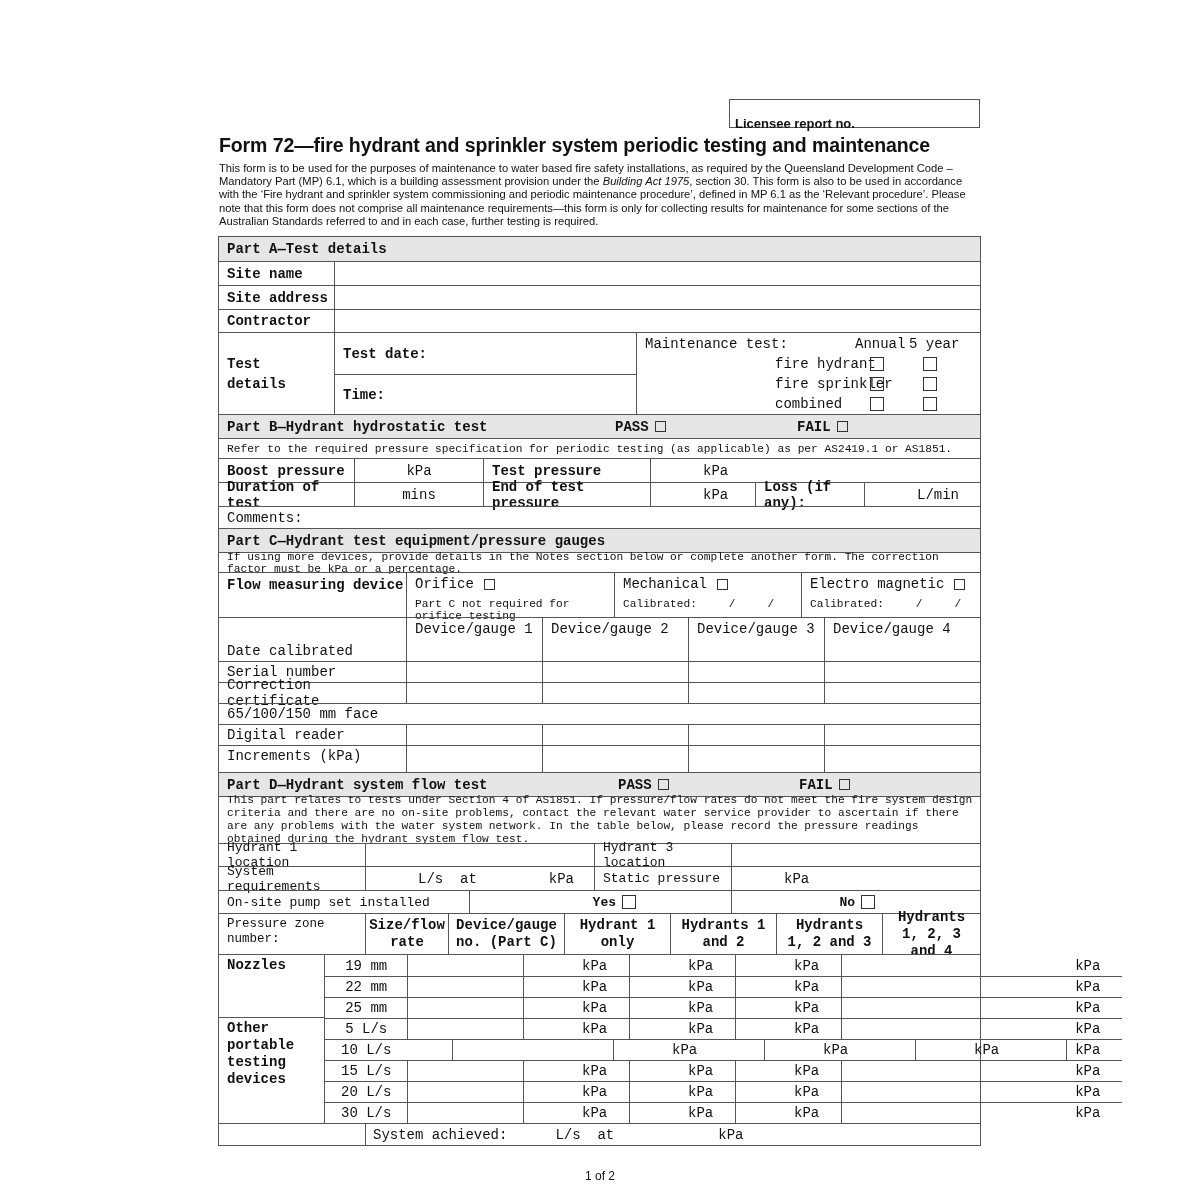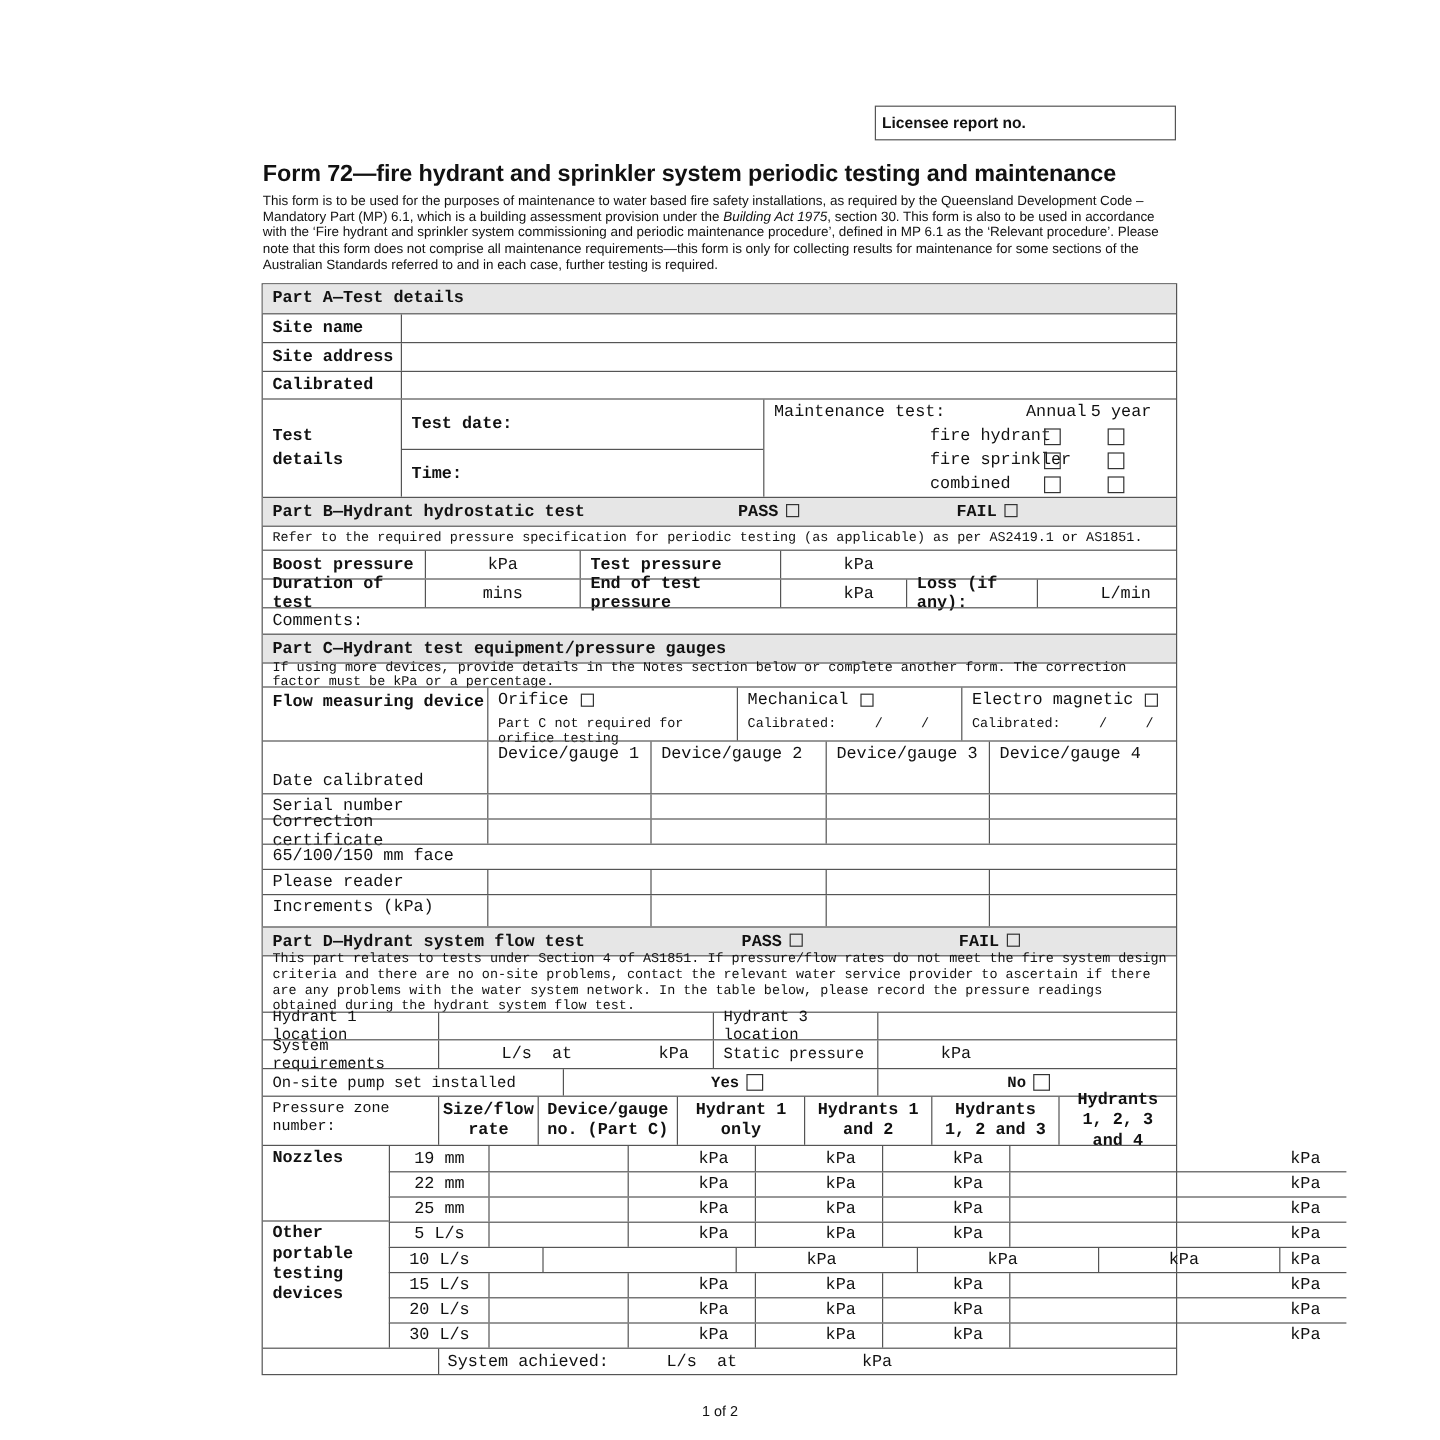--- a/index.html
+++ b/index.html
@@ -1,19 +1,19 @@
 <!DOCTYPE html>
 <html><head>
 <meta charset="utf-8">
 <style>
   * { box-sizing: border-box; margin: 0; padding: 0; }
   html, body { width: 1200px; height: 1200px; background: #ffffff; }
   body { position: relative; font-family: "Liberation Sans", sans-serif; color: #111; }
   .abs { position: absolute; }
-  .lic { left: 729px; top: 88px; width: 251px; height: 29px; border: 1px solid #555; font-size: 13px; font-weight: bold; padding: 6px 0 0 5px; }
+  .lic { left: 729px; top: 99px; width: 251px; height: 29px; border: 1px solid #555; font-size: 13px; font-weight: bold; padding: 16px 0 0 5px; }
   .title { left: 219px; top: 134px; font-size: 19.5px; font-weight: bold; white-space: nowrap; letter-spacing: -0.1px; }
   .intro { left: 219px; top: 162px; width: 762px; font-size: 11.2px; line-height: 13.2px; }
   .form { left: 218px; top: 236px; width: 763px; border: 1px solid #555; font-family: Liberation Mono, monospace; }
   .row { position: relative; border-top: 1px solid #555; display: flex; }
   .row:first-child { border-top: none; }
   .hdr { background: #e6e6e6; font-weight: bold; font-size: 14px; height: 24px; align-items: center; padding-left: 8px; }
   .cell { border-left: 1px solid #555; padding-left: 8px; display: flex; align-items: center; font-size: 14px; }
   .cell:first-child { border-left: none; }
   .b { font-weight: bold; }
   .small { font-size: 11.2px; }
@@ -37,21 +37,21 @@
     </div>
   <div class="row" style="height:24px">
     <div class="cell b" style="width:115px">Site name</div>
     <div class="cell" style="flex:1"></div>
   </div>
   <div class="row" style="height:24px">
     <div class="cell b" style="width:115px">Site address</div>
     <div class="cell" style="flex:1"></div>
   </div>
   <div class="row" style="height:23px">
-    <div class="cell b" style="width:115px">Calibrated</div>
+    <div class="cell b" style="width:115px">Contractor</div>
     <div class="cell" style="flex:1"></div>
   </div>
   <div class="row" style="height:82px">
     <div class="cell b" style="width:115px; flex-direction:column; align-items:flex-start; justify-content:center; line-height:20px">
       <span>Test</span>
       <span>details</span>
     </div>
     <div style="width:302px; border-left:1px solid #555; display:flex; flex-direction:column">
       <div class="cell b" style="height:41px; border-left:none">
           <span>Test date:</span>
@@ -165,21 +165,21 @@
         <div class="cell" style="flex:1"></div>
       </div>
       <div class="row" style="height: 21px; align-items: center;">
         <div class="cell" style="width:187px; align-items:center; padding-top:0">65/100/150 mm face</div>
         <div class="cell" style="width:136px"></div>
         <div class="cell" style="width:146px"></div>
         <div class="cell" style="width:136px"></div>
         <div class="cell" style="flex:1"></div>
       </div>
       <div class="row" style="height: 21px;">
-        <div class="cell" style="width:187px; align-items:center; padding-top:0">Please reader</div>
+        <div class="cell" style="width:187px; align-items:center; padding-top:0">Digital reader</div>
         <div class="cell" style="width:136px"></div>
         <div class="cell" style="width:146px"></div>
         <div class="cell" style="width:136px"></div>
         <div class="cell" style="flex:1"></div>
       </div>
       <div class="row" style="height: 27px;">
         <div class="cell" style="width:187px; align-items:flex-start; padding-top:2px">Increments (kPa)</div>
         <div class="cell" style="width:136px"></div>
         <div class="cell" style="width:146px"></div>
         <div class="cell" style="width:136px"></div>

